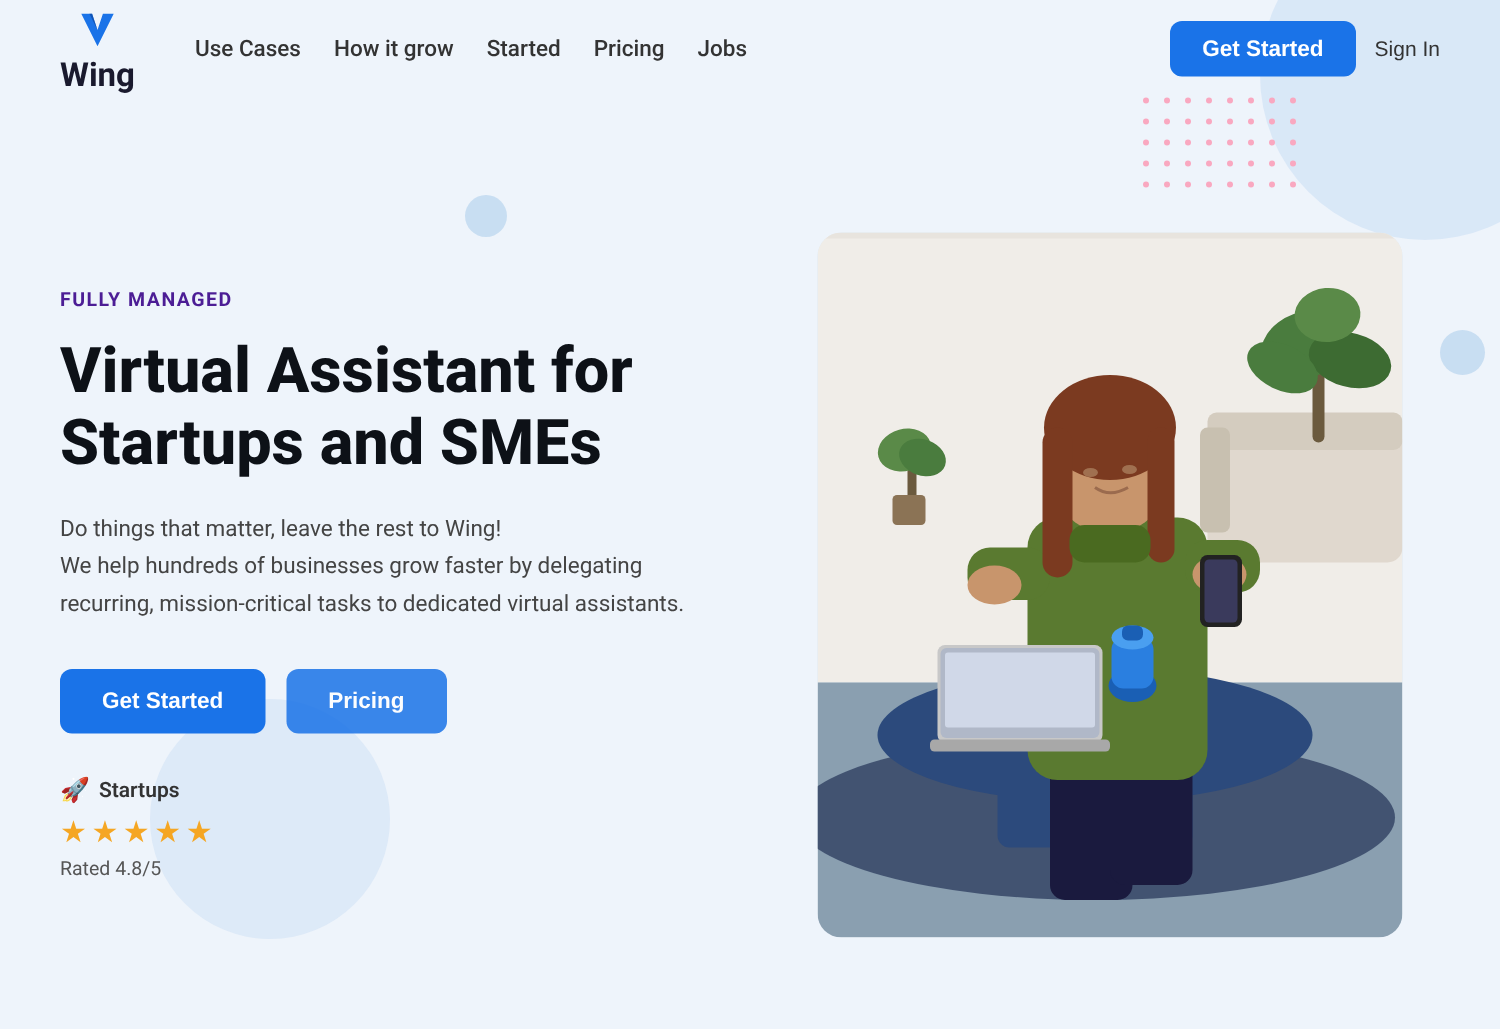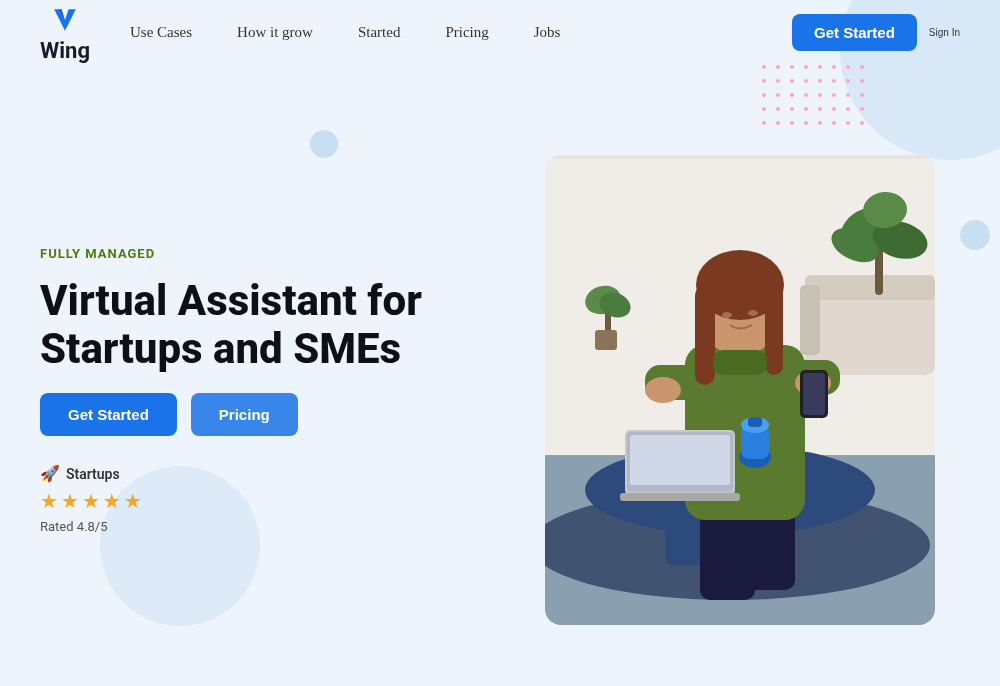--- a/index.html
+++ b/index.html
@@ -129,23 +129,22 @@
 
     .logo-text {
       font-size: 22px;
       font-weight: 700;
       color: #1a1a2e;
     }
 
     .nav-links {
       display: flex;
       align-items: center;
-      gap: 45px;
+      gap: 22px;
       flex: 1;
-      font-family: Liberation Serif, serif;
     }
 
     .nav-link {
       font-size: 15px;
       color: #333;
       text-decoration: none;
       font-weight: 500;
       cursor: pointer;
     }
 
@@ -163,21 +162,21 @@
       border-radius: 8px;
       font-size: 15px;
       font-weight: 600;
       cursor: pointer;
     }
 
     .btn-sign-in {
       background: transparent;
       border: none;
       color: #333;
-      font-size: 10px;
+      font-size: 14px;
       font-weight: 500;
       cursor: pointer;
     }
 
     
     .hero {
       position: relative;
       z-index: 5;
       display: flex;
       align-items: center;
@@ -186,21 +185,21 @@
     }
 
     .hero-left {
       flex: 0 0 480px;
       padding-right: 40px;
     }
 
     .badge {
       font-size: 13px;
       font-weight: 700;
-      color: #4d7c0f;
+      color: #4c1d95;
       letter-spacing: 1px;
       text-transform: uppercase;
       margin-bottom: 16px;
     }
 
     .hero-title {
       font-size: 42px;
       font-weight: 800;
       color: #0d1117;
       line-height: 1.15;
@@ -396,20 +395,21 @@
   <div class="nav-actions">
     <button class="btn-get-started-nav">Get Started</button>
     <button class="btn-sign-in">Sign In</button>
   </div>
 </nav>
 
 <section class="hero">
   <div class="hero-left">
     <div class="badge">FULLY MANAGED</div>
     <h1 class="hero-title">Virtual Assistant for Startups and SMEs</h1>
+    <p class="hero-desc">Do things that matter, leave the rest to Wing!<br>We help hundreds of businesses grow faster by delegating recurring, mission-critical tasks to dedicated virtual assistants.</p>
 
     <div class="hero-buttons">
       <button class="btn-primary">Get Started</button>
       <button class="btn-secondary">Pricing</button>
     </div>
 
     <div class="capterra-area">
       <div class="capterra-label">
         <span class="capterra-icon">🚀</span>
         <span>Startups</span>

